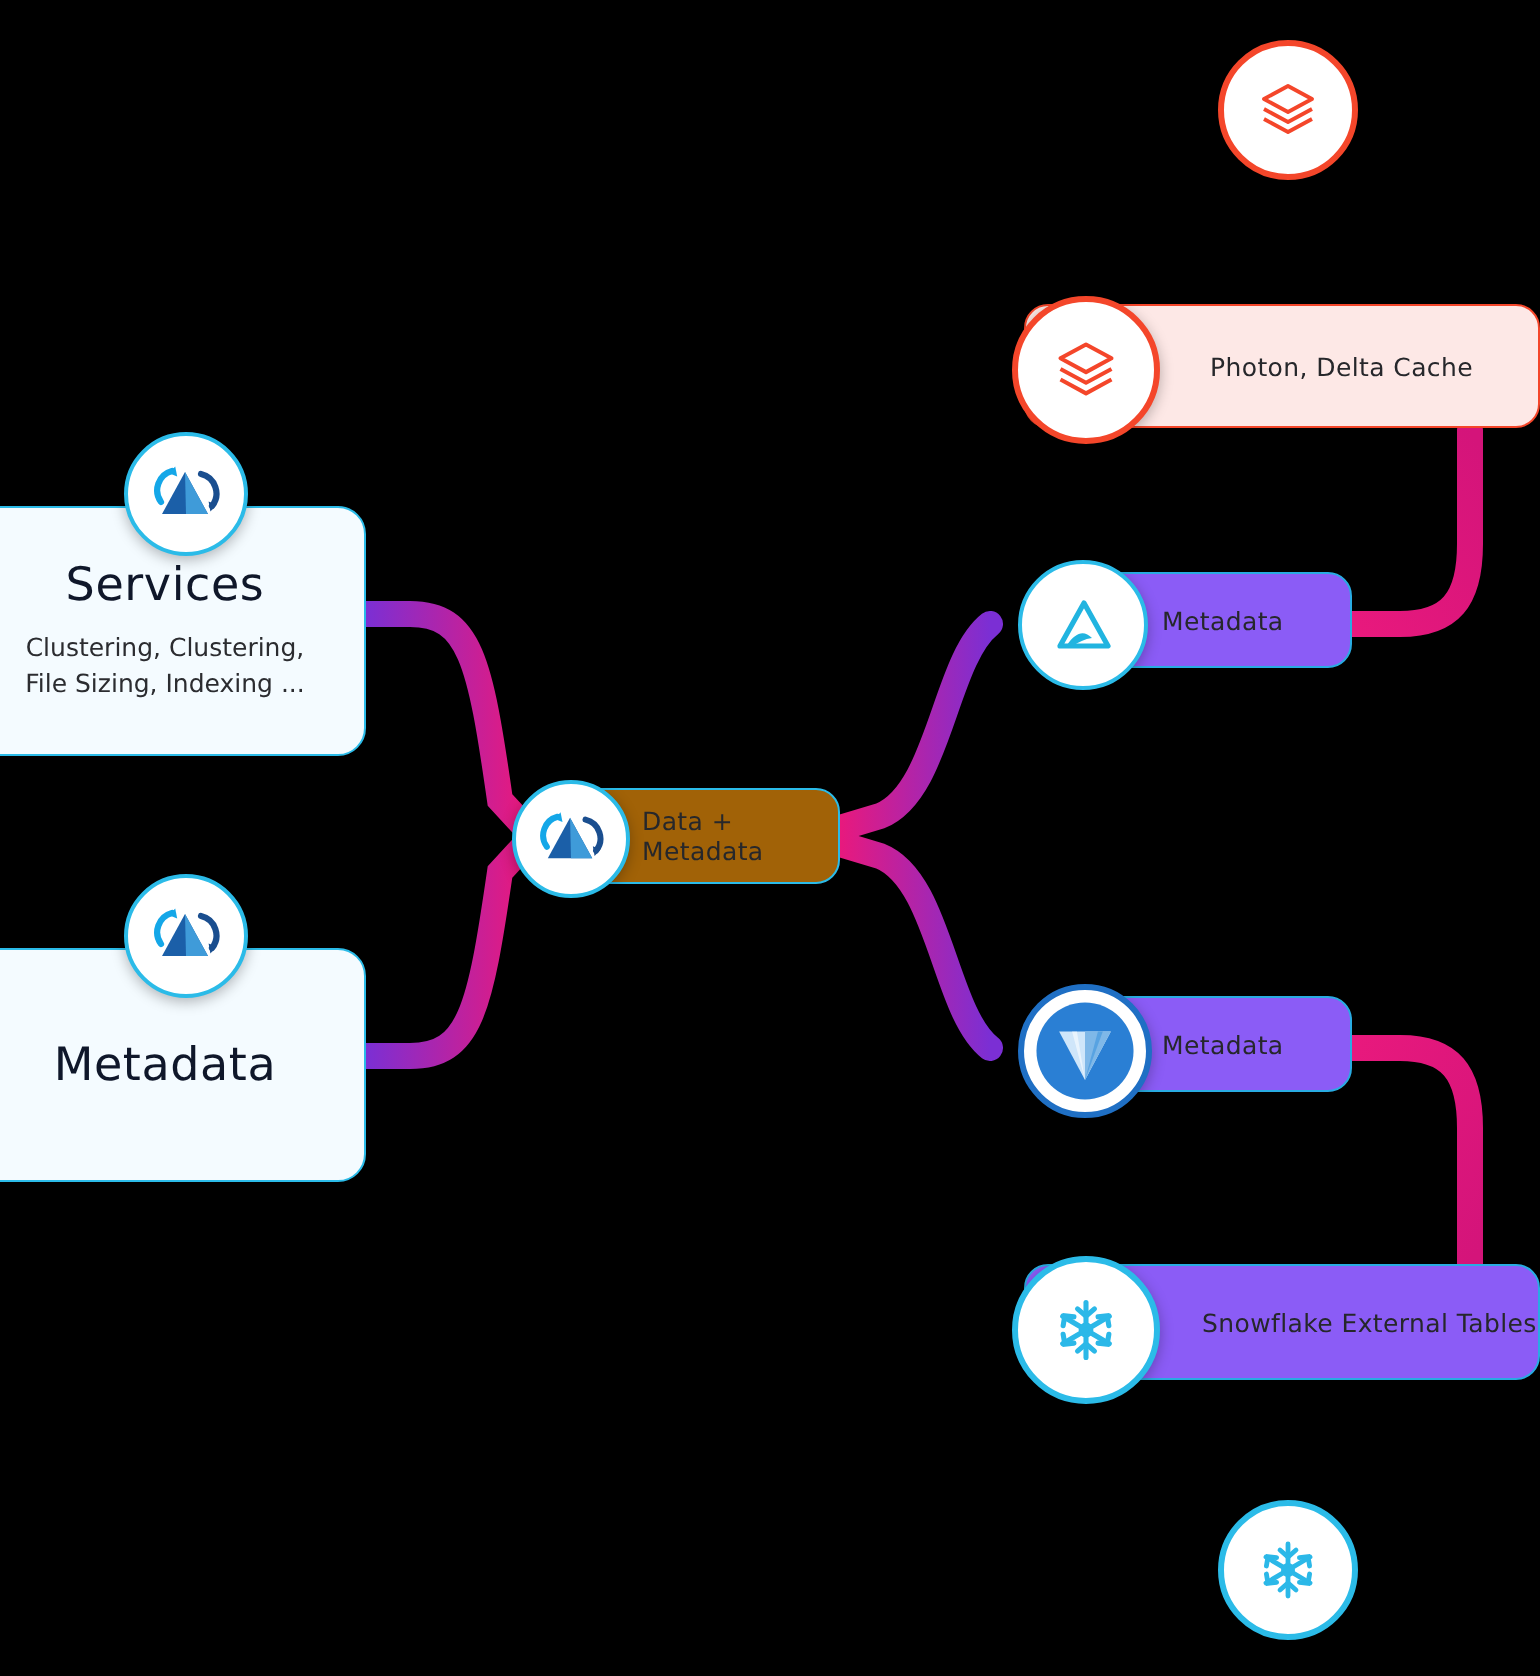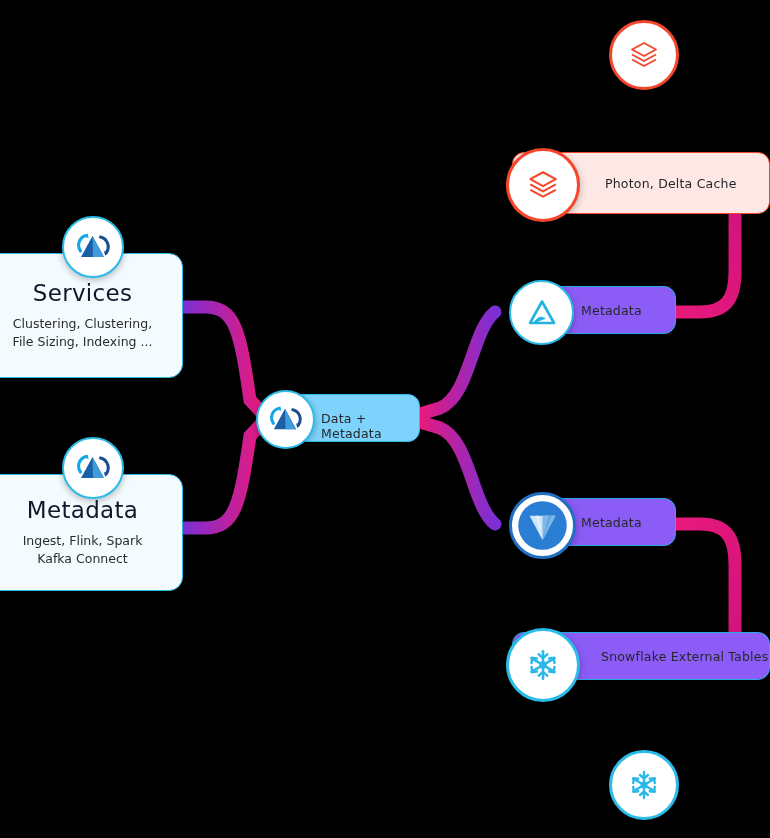--- a/index.html
+++ b/index.html
@@ -7,21 +7,21 @@
        font-family:"DejaVu Sans","Liberation Sans",sans-serif;}
   #stage{position:absolute;inset:0;width:770px;height:838px;}
   svg.wires{position:absolute;left:0;top:0;width:770px;height:838px;}
 
   .node{position:absolute;box-sizing:border-box;}
 
   
   .card{border-radius:12px;display:flex;align-items:center;}
   .card.lightblue{background:#8b5cf6;border:1.5px solid #29abe2;}
   .card.lightpink{background:#fde8e6;border:1.5px solid #f4462a;}
-  .card.white{background:#7dd3fc;border:1.5px solid #2bbbe8;align-items:flex-end;}
+  .card.white{background:#a16207;border:1.5px solid #2bbbe8;}
 
   .card-label{font-size:12.5px;color:#26272b;letter-spacing:.2px;}
 
   
   .bigcard{background:#f4fbff;border:1.5px solid #2bbbe8;border-radius:14px;
            display:flex;flex-direction:column;align-items:center;justify-content:center;}
   .bigcard .title{font-size:23px;color:#0f172a;font-weight:400;letter-spacing:.3px;}
   .bigcard .sub{font-size:12.5px;color:#2b2c30;line-height:1.45;text-align:center;margin-top:9px;}
 
   
@@ -98,24 +98,20 @@
       <path d="M16.5 4 L28 25 H17 Z" fill="#3f9bd9"></path>
       <path d="M10 3.5 A10 10 0 0 0 4.5 19" stroke="#14a7e8" stroke-width="3.1" fill="none" stroke-linecap="round"></path>
       <path d="M11.6 1.2 L8.6 4.6 L12.6 6.2 Z" fill="#14a7e8"></path>
       <path d="M24.5 5 A10 10 0 0 1 30 21" stroke="#1a4e8f" stroke-width="3.1" fill="none" stroke-linecap="round"></path>
       <path d="M29.2 23.8 L32.3 20.4 L28.3 18.8 Z" fill="#1a4e8f"></path>
     </svg>
   </div>
 
   <div class="node bigcard" style="left:-18px;top:474px;width:201px;height:117px;">
     <div class="title">Metadata</div>
-    <div class="sub">
-      <span>Ingest, Flink, Spark</span><br>
-      <span>Kafka Connect</span>
-    </div>
   </div>
   <div class="badge cy" style="left:62px;top:437px;width:58px;height:58px;">
     <svg width="34" height="30" viewBox="0 0 34 30">
       <path d="M16.5 4 L28 25 H5 Z" fill="#1b5fa8"></path>
       <path d="M16.5 4 L28 25 H17 Z" fill="#3f9bd9"></path>
       <path d="M10 3.5 A10 10 0 0 0 4.5 19" stroke="#14a7e8" stroke-width="3.1" fill="none" stroke-linecap="round"></path>
       <path d="M11.6 1.2 L8.6 4.6 L12.6 6.2 Z" fill="#14a7e8"></path>
       <path d="M24.5 5 A10 10 0 0 1 30 21" stroke="#1a4e8f" stroke-width="3.1" fill="none" stroke-linecap="round"></path>
       <path d="M29.2 23.8 L32.3 20.4 L28.3 18.8 Z" fill="#1a4e8f"></path>
     </svg>
@@ -174,21 +170,21 @@
   <div class="badge blue" style="left:509px;top:492px;width:61px;height:61px;">
     <svg width="55" height="55" viewBox="0 0 34 34">
       <circle cx="17" cy="17" r="15" fill="#2a7fd4"></circle>
       <path d="M9 11 H25 L17 26 Z" fill="#cfe6fa"></path>
       <path d="M17 11 H25 L17 26 Z" fill="#7fb8e8"></path>
       <path d="M13 11 L17 26 L14.5 11 Z" fill="#ffffff" opacity=".55"></path>
       <path d="M21 11 L17 26 L22.5 11 Z" fill="#4f9ee0" opacity=".8"></path>
     </svg>
   </div>
 
-  <div class="node card lightblue" style="left:512px;top:632px;width:258px;height:48px;">
+  <div class="node card lightblue" style="left:512px;top:632px;width:258px;height:58px;">
     <span class="card-label" style="margin-left:88px;">Snowflake External Tables</span>
   </div>
   <div class="badge snow" style="left:506px;top:628px;width:68px;height:68px;">
     <svg width="36" height="36" viewBox="0 0 34 34">
       <g stroke="#2bb8e8" stroke-width="2.4" stroke-linecap="round" fill="none">
         <path d="M17 4 V30"></path>
           <path d="M6 10.5 L28 23.5"></path>
           <path d="M6 23.5 L28 10.5"></path>
         <path d="M13 7 L17 10.5 L21 7"></path>
           <path d="M13 27 L17 23.5 L21 27"></path>

